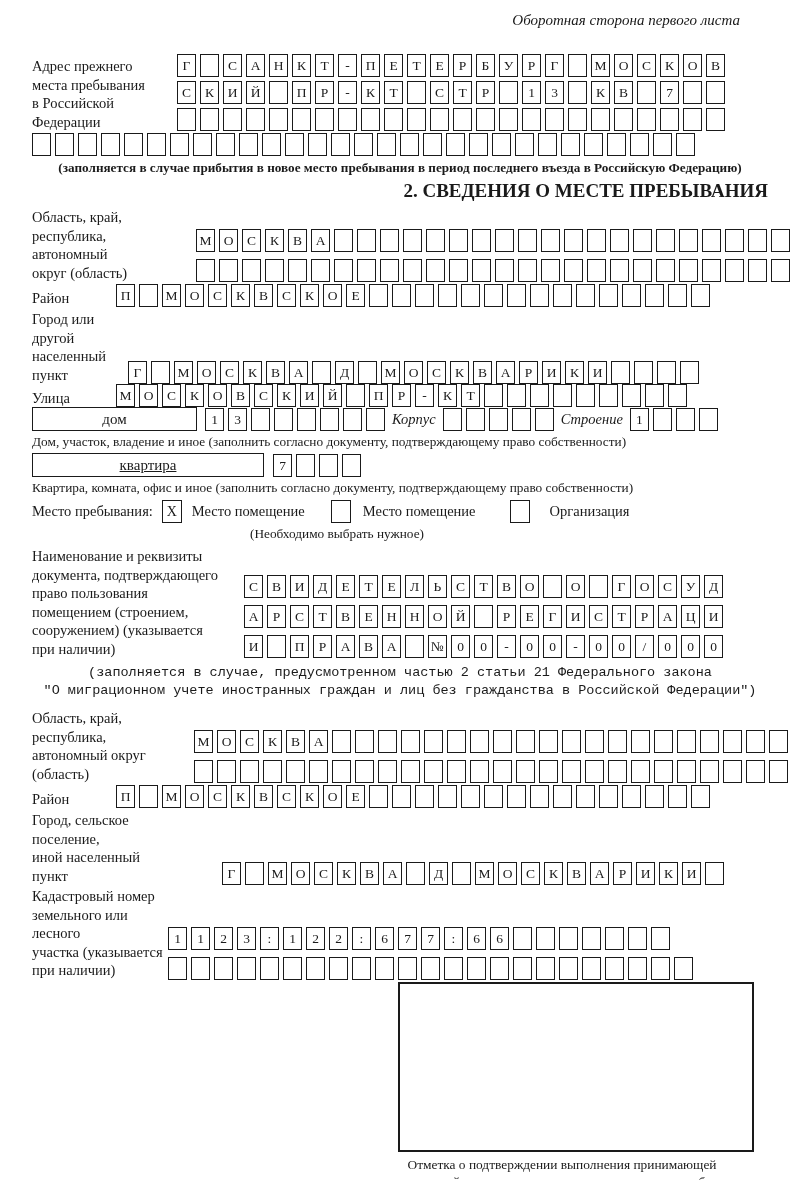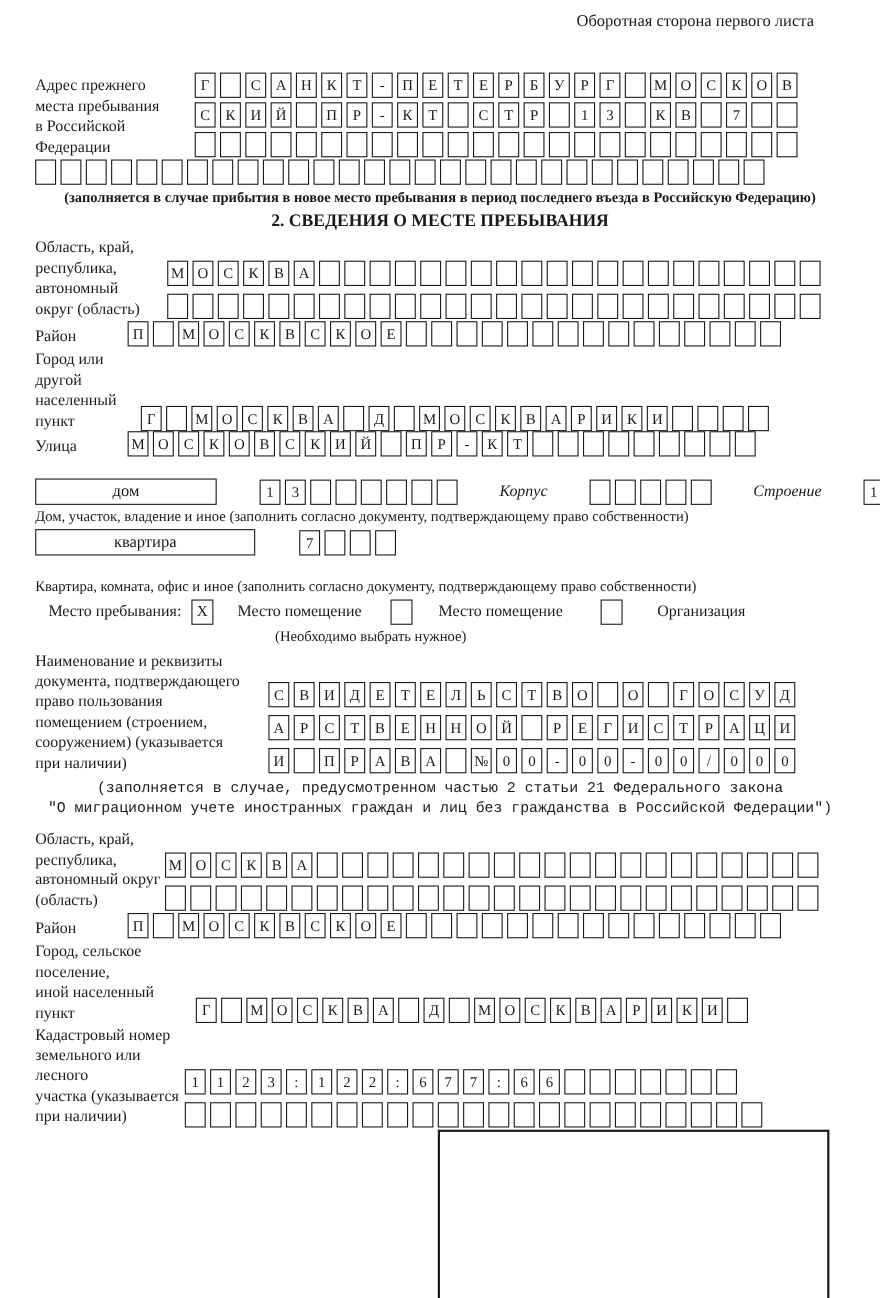--- a/index.html
+++ b/index.html
@@ -2,48 +2,48 @@
 <html><head>
 <meta charset="utf-8">
 <style>
   html,body{margin:0;padding:0;background:#ffffff;}
   body{
     width:800px;height:1180px;overflow:hidden;box-sizing:border-box;
     font-family:"Liberation Serif","DejaVu Serif",serif;
     color:#1a1a1a;
   }
   .page{box-sizing:border-box;width:800px;height:1180px;padding:12px 32px 0 32px;}
-  .header-note{text-align:right;font-size:15px;margin-right:28px;margin-bottom:36px;height:18px;}
+  .header-note{text-align:right;font-size:15px;margin-right:28px;margin-bottom:24px;height:18px;font-style:italic;}
   .field{display:flex;align-items:flex-end;}
   .label{font-size:14.5px;line-height:18.5px;flex-shrink:0;}
   .w145{width:145px;} .w120{width:120px;} .w84{width:84px;} .w96{width:96px;}
   .w212{width:212px;} .w118{width:118px;} .w146{width:146px;} .w136{width:136px;}
   .cellcol{display:flex;flex-direction:column;gap:4px;}
   .gap7{gap:7px;}
   .cellrow{display:flex;gap:4px;flex-wrap:nowrap;}
   .cell{
     box-sizing:content-box;width:17px;height:21px;border:1.5px solid #1a1a1a;
     display:flex;align-items:center;justify-content:center;
     font-size:13.5px;line-height:21px;flex-shrink:0;background:#fff;
   }
   .fullrow{margin-left:0;margin-top:2px;}
   .note{font-size:13.2px;text-align:center;margin-top:4px;margin-bottom:4px;font-weight:bold;}
-  .sec-title{font-size:16px;font-weight:bold;text-align:center;margin:2px 0 6px 0;}
-  .mb0{margin-bottom:0;} .mb2{margin-bottom:2px;} .mb3{margin-bottom:3px;}
-  .mb4{margin-bottom:20px;} .mb5{margin-bottom:5px;} .mb6{margin-bottom:6px;}
+  .sec-title{font-size:19px;font-weight:bold;text-align:right;margin:2px 0 6px 0;}
+  .mb0{margin-bottom:0;} .mb2{margin-bottom:2px;gap:44px;} .mb3{margin-bottom:3px;}
+  .mb4{margin-bottom:0;} .mb5{margin-bottom:5px;} .mb6{margin-bottom:6px;}
   .named-box{
     box-sizing:border-box;border:1.5px solid #1a1a1a;height:24px;
     display:flex;align-items:center;justify-content:center;font-size:15px;flex-shrink:0;
   }
-  .w165{width:165px;} .w200{width:200px;}
-  .hrow{display:flex;align-items:flex-end;gap:31px;}
+  .w165{width:165px;} .w200{width:232px;text-decoration:underline;}
+  .hrow{display:flex;align-items:flex-end;}
   .inline-label{font-size:14.5px;line-height:24px;margin:0 7px;white-space:nowrap;font-style:italic;}
   .caption{font-size:13.3px;margin:3px 0 3px 0;}
   .stay-row{display:flex;align-items:center;margin-top:4px;}
-  .stay-row .lbl{font-size:14.5px;white-space:nowrap;margin-left:12px;}
+  .stay-row .lbl{font-size:14.5px;white-space:nowrap;}
   .checkbox{
     box-sizing:content-box;width:18px;height:21px;border:1.5px solid #1a1a1a;
     display:flex;align-items:center;justify-content:center;font-size:14px;flex-shrink:0;
   }
   .hint{font-size:13.3px;margin:3px 0 5px 170px;width:270px;text-align:center;}
   .center-title{font-size:15.5px;font-weight:bold;text-align:center;margin:4px 0 6px 0;}
   .note2{font-size:13.5px;text-align:center;line-height:18px;margin-bottom:9px;font-family:Liberation Mono, monospace;}
   .cad-cells{margin-top:13px;}
   .stamp-box{
     box-sizing:border-box;border:2px solid #1a1a1a;width:356px;height:170px;

